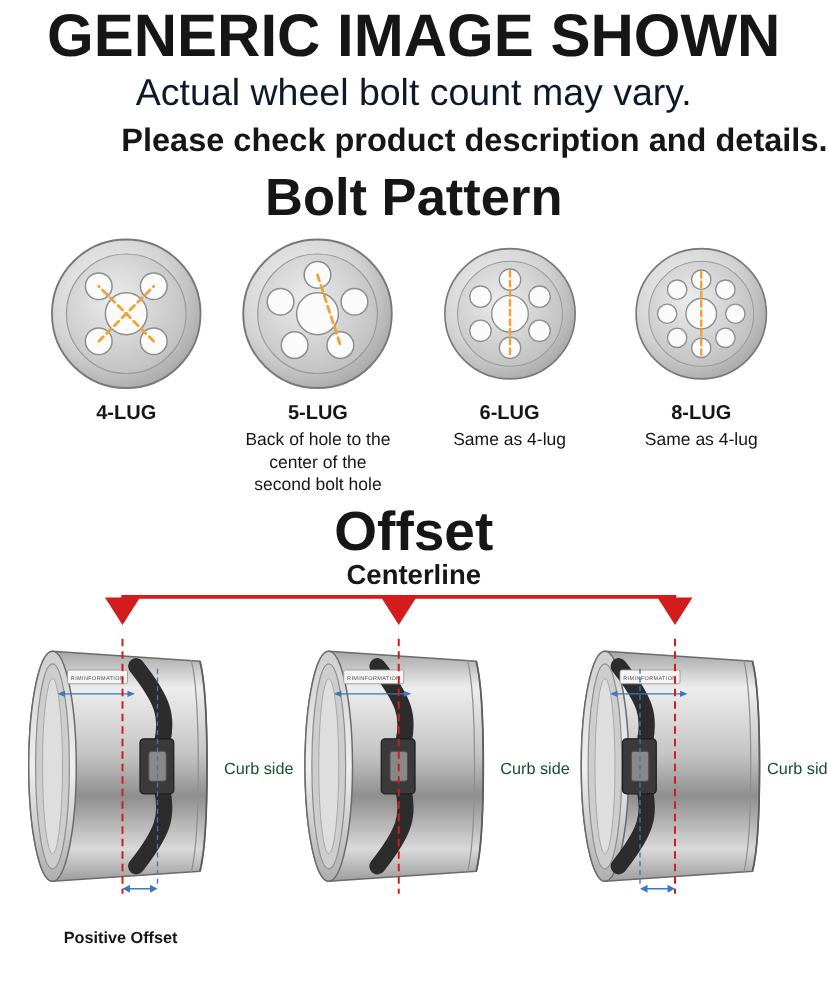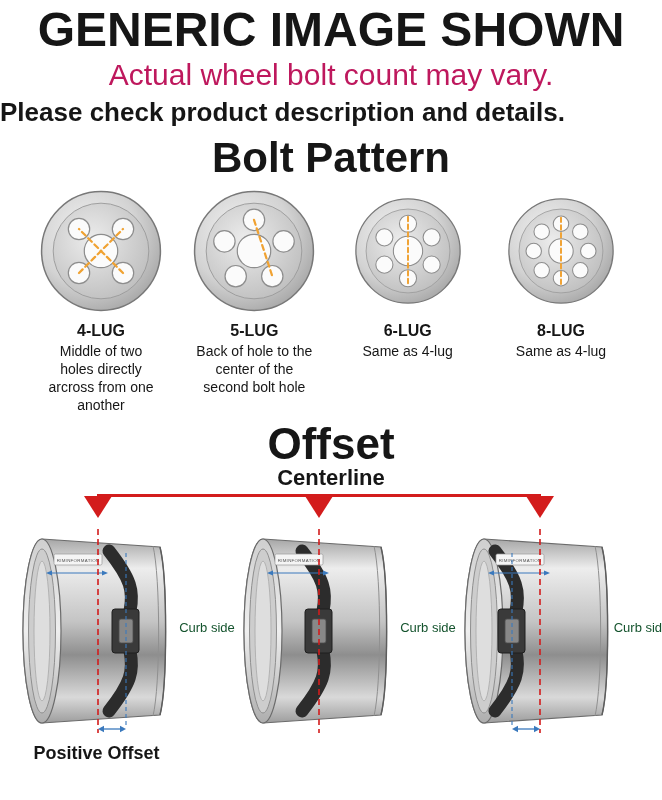--- a/index.html
+++ b/index.html
@@ -1,40 +1,40 @@
 <!DOCTYPE html>
 <html><head>
 <meta charset="utf-8">
 <style>
   *{margin:0;padding:0;box-sizing:border-box}
   html,body{background:#fff}
   body{width:662px;height:800px;overflow:hidden;font-family:"Liberation Sans",sans-serif;color:#161616}
   .page{width:662px;height:800px;padding-top:6px;position:relative}
 
   .title{text-align:center;font-size:48px;font-weight:bold;line-height:1.02;letter-spacing:0}
-  .subtitle{text-align:center;font-size:30px;font-weight:normal;color:#be185d;margin-top:3px}
-  .note{text-align:left;font-size:26px;font-weight:bold;margin-top:5px}
+  .subtitle{text-align:center;font-size:30px;font-weight:normal;color:#0f172a;margin-top:3px}
+  .note{text-align:right;font-size:26px;font-weight:bold;margin-top:5px}
 
   .bolt-heading{text-align:center;font-size:42px;font-weight:bold;margin-top:6px}
   .lug-row{display:flex;justify-content:space-between;padding:2px 30px 0}
   .lug-col{width:142px;text-align:center}
   .lug-wheel-box{height:134px;display:flex;align-items:center;justify-content:center}
   .lug-label{font-size:16px;font-weight:bold;margin-top:4px}
   .lug-desc{font-size:14px;line-height:1.28;max-width:118px;margin:3px auto 0}
 
   .offset-heading{text-align:center;font-size:44px;font-weight:bold;margin-top:4px}
   .centerline-label{text-align:center;font-size:22px;font-weight:bold;margin-top:-4px}
   .triangle-row{position:relative;height:34px}
   .centerline-bar{position:absolute;left:97px;width:444px;top:3px;height:3px;background:#d31c1c}
   .tri{position:absolute;top:5px;width:0;height:0;
        border-left:14px solid transparent;border-right:14px solid transparent;border-top:22px solid #d31c1c}
 
   .offset-row{display:flex;align-items:stretch;padding-left:14px}
   .offset-col{width:165px;text-align:center}
-  .offset-label{font-size:18px;font-weight:bold;margin-top:2px;white-space:nowrap}
+  .offset-label{font-size:13px;font-weight:bold;margin-top:18px;white-space:nowrap}
   .curb{width:56px;display:flex;align-items:center;justify-content:center;
         font-size:13px;color:#14532d;padding-bottom:34px;white-space:nowrap}
   .curb-last{width:41px}
 </style>
 </head>
 <body>
 
 <svg width="0" height="0" style="position:absolute" aria-hidden="true">
   <defs>
     <radialGradient id="gOuter" cx="38%" cy="35%" r="78%">
@@ -78,21 +78,20 @@
               <circle cx="70" cy="70" r="18" fill="#fbfbfb" stroke="#8d8d8d" stroke-width="1.3"></circle>
               <circle cx="93.69" cy="93.69" r="11.5" fill="#fbfbfb" stroke="#8d8d8d" stroke-width="1.3"></circle>
               <circle cx="46.31" cy="93.69" r="11.5" fill="#fbfbfb" stroke="#8d8d8d" stroke-width="1.3"></circle>
               <circle cx="46.31" cy="46.31" r="11.5" fill="#fbfbfb" stroke="#8d8d8d" stroke-width="1.3"></circle>
               <circle cx="93.69" cy="46.31" r="11.5" fill="#fbfbfb" stroke="#8d8d8d" stroke-width="1.3"></circle>
               <line x1="93.69" y1="93.69" x2="46.31" y2="46.31" stroke="#f0a232" stroke-width="2.4" stroke-dasharray="5.5 4" stroke-linecap="round"></line>
               <line x1="46.31" y1="93.69" x2="93.69" y2="46.31" stroke="#f0a232" stroke-width="2.4" stroke-dasharray="5.5 4" stroke-linecap="round"></line>
             </svg>
           </div>
           <div class="lug-label">4-LUG</div>
-          <div class="lug-desc">Middle of two holes directly arcross from one another</div>
         </div>
         <div class="lug-col">
           <div class="lug-wheel-box">
             <svg viewBox="0 0 140 140" width="130" height="130">
               <circle cx="70" cy="70" r="64" fill="url(#gOuter)" stroke="#787878" stroke-width="1.6"></circle>
               <circle cx="70" cy="70" r="51.5" fill="url(#gInner)" stroke="#9a9a9a" stroke-width="1"></circle>
               <circle cx="70" cy="70" r="18" fill="#fbfbfb" stroke="#8d8d8d" stroke-width="1.3"></circle>
               <circle cx="70" cy="36.5" r="11.5" fill="#fbfbfb" stroke="#8d8d8d" stroke-width="1.3"></circle>
               <circle cx="101.86" cy="59.65" r="11.5" fill="#fbfbfb" stroke="#8d8d8d" stroke-width="1.3"></circle>
               <circle cx="89.69" cy="97.1" r="11.5" fill="#fbfbfb" stroke="#8d8d8d" stroke-width="1.3"></circle>

